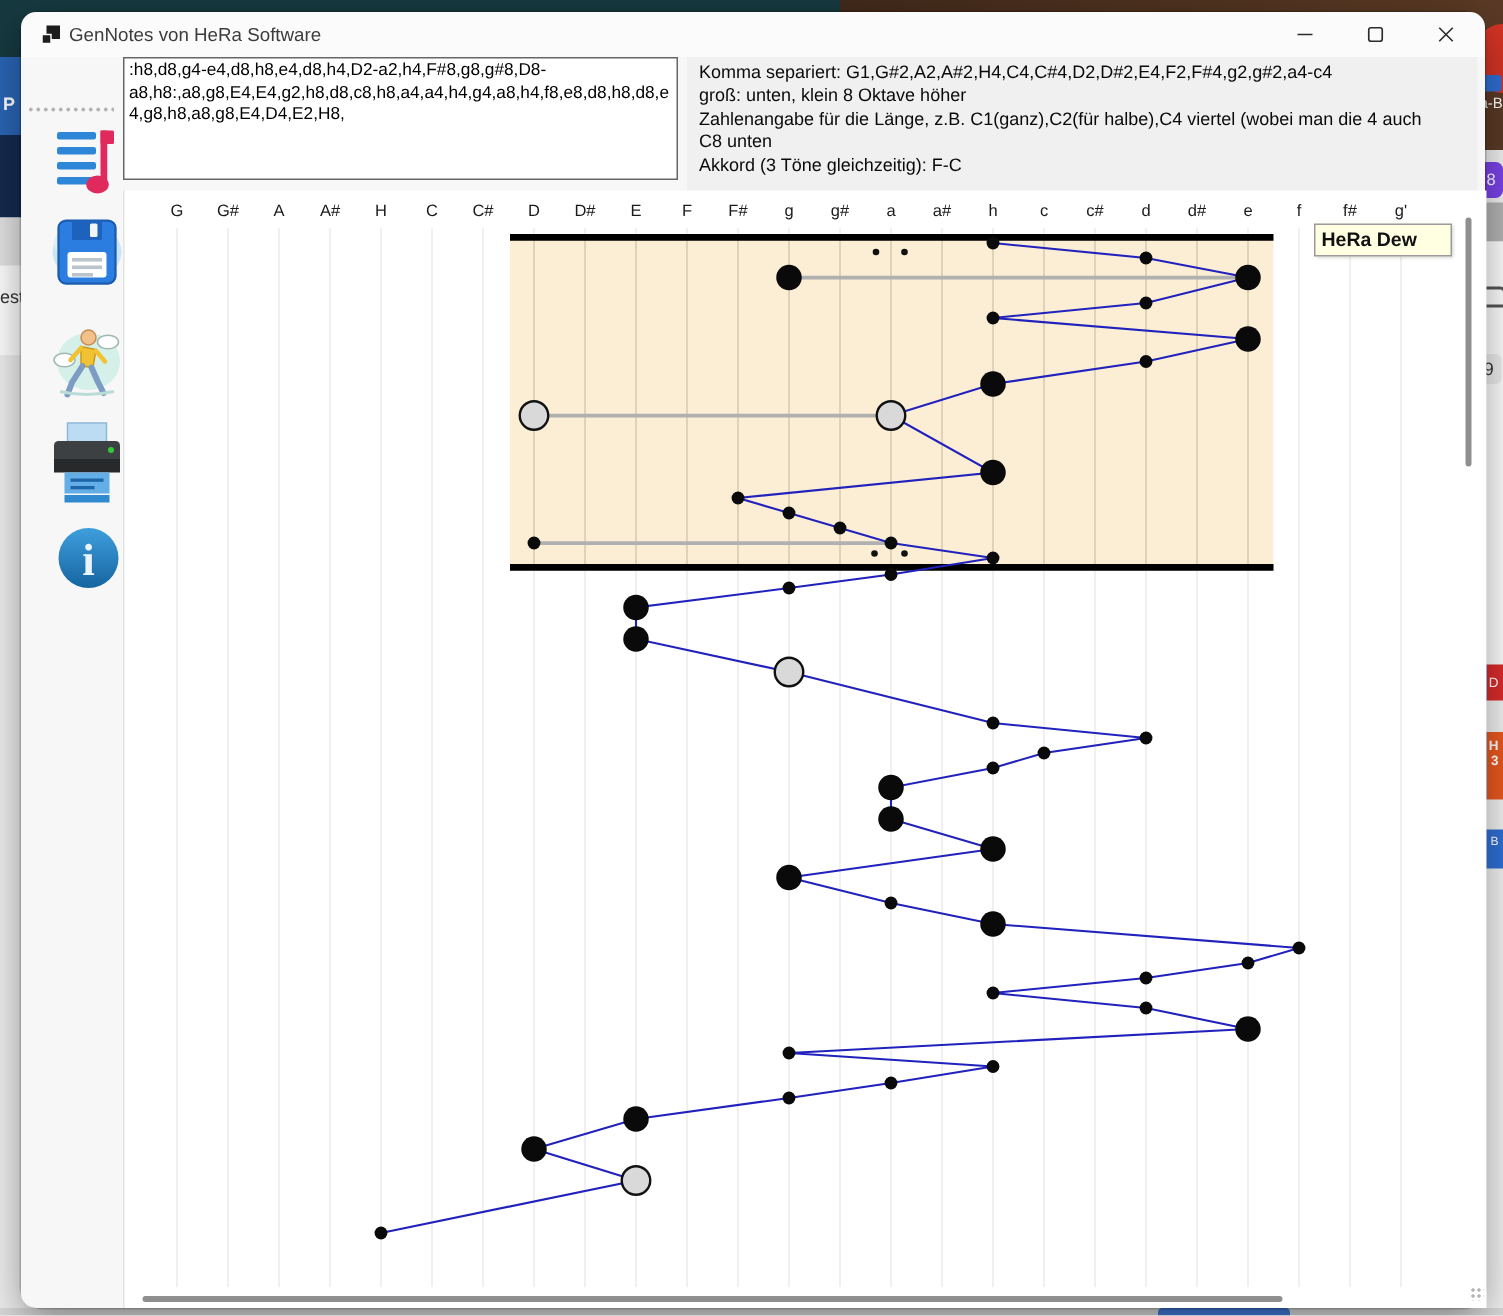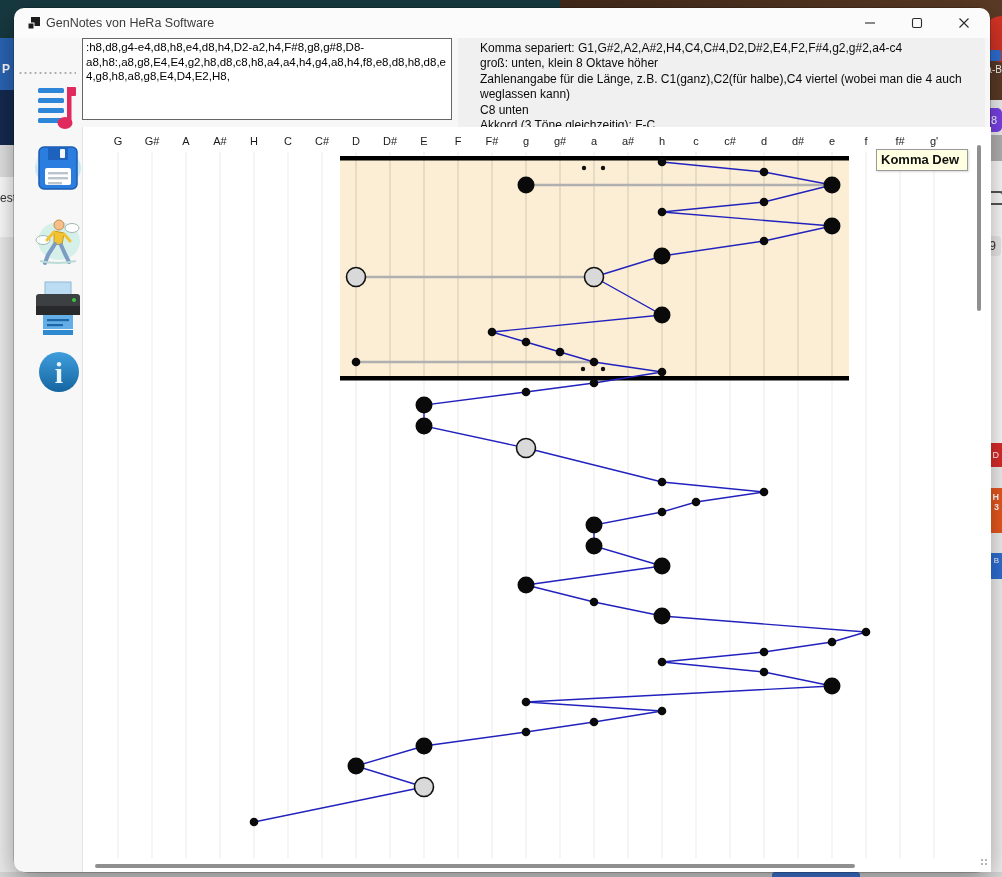--- a/index.html
+++ b/index.html
@@ -46,21 +46,21 @@
         background-image:radial-gradient(circle,#ababab 1px,transparent 1.2px);
         background-size:5px 4px;background-repeat:repeat-x;}
   .tbtn{left:34px;width:48px;cursor:pointer;}
   .tbtn svg{display:block;}
 
   .note-input{left:68px;top:30px;width:370px;height:82px;box-sizing:border-box;border:1px solid #666;
         background:#fff;font-family:"Liberation Sans",sans-serif;font-size:11.5px;line-height:1.28;
         padding:1px 3px;resize:none;overflow:hidden;color:#000;border-radius:0;}
   .help-panel{left:444px;top:30px;width:527px;height:89px;background:#f0f0f0;overflow:hidden;
         font-size:12px;line-height:15.4px;color:#0a0a0a;padding:3px 8px;box-sizing:border-box;}
-  .help-panel div{white-space:nowrap;margin-left:14px;}
+  .help-panel div{white-space:nowrap;}
 
   .chart{left:68px;top:119px;width:908px;height:745px;background:#fff;border-left:1px solid #e3e3e3;}
   .vthumb{left:963px;top:137px;width:4px;height:166px;background:#8f8f8f;border-radius:2px;}
   .hthumb{left:81px;top:856px;width:760px;height:4px;background:#8f8f8f;border-radius:2px;}
   .grip-corner{left:966px;top:850px;width:9px;height:9px;
         background-image:radial-gradient(circle,#b5b5b5 1px,transparent 1.2px);background-size:4px 4px;}
 
   
   #plot{left:0;top:0;width:1002px;height:877px;pointer-events:none;z-index:3;}
   #col-headers{left:0;top:0;width:1002px;height:877px;pointer-events:none;z-index:4;}
@@ -193,21 +193,20 @@
         </svg>
       </div>
     </div>
 
     <textarea class="abs note-input" spellcheck="false" style="">:h8,d8,g4-e4,d8,h8,e4,d8,h4,D2-a2,h4,F#8,g8,g#8,D8-a8,h8:,a8,g8,E4,E4,g2,h8,d8,c8,h8,a4,a4,h4,g4,a8,h4,f8,e8,d8,h8,d8,e4,g8,h8,a8,g8,E4,D4,E2,H8,</textarea>
 
     <div class="abs help-panel">
       <div>Komma separiert: G1,G#2,A2,A#2,H4,C4,C#4,D2,D#2,E4,F2,F#4,g2,g#2,a4-c4</div>
       <div>groß: unten, klein 8 Oktave höher</div>
       <div>Zahlenangabe für die Länge, z.B. C1(ganz),C2(für halbe),C4 viertel (wobei man die 4 auch</div>
-      <div>weglassen kann)</div>
       <div>C8 unten</div>
       <div>Akkord (3 Töne gleichzeitig): F-C</div>
     </div>
 
     <div class="abs chart"></div>
     <div class="abs vthumb"></div>
     <div class="abs hthumb"></div>
     <div class="abs grip-corner"></div>
   </div>
 
@@ -332,14 +331,14 @@
       <span style="left: 679px;">c</span>
       <span style="left: 713px;">c#</span>
       <span style="left: 747px;">d</span>
       <span style="left: 781px;">d#</span>
       <span style="left: 815px;">e</span>
       <span style="left: 849px;">f</span>
       <span style="left: 883px;">f#</span>
       <span style="left: 917px;">g'</span>
     </div>
 
-  <div class="abs tooltip">Komma Dew</div>
+  <div class="abs tooltip">HeRa Dew</div>
 </div>
 
 </body></html>

